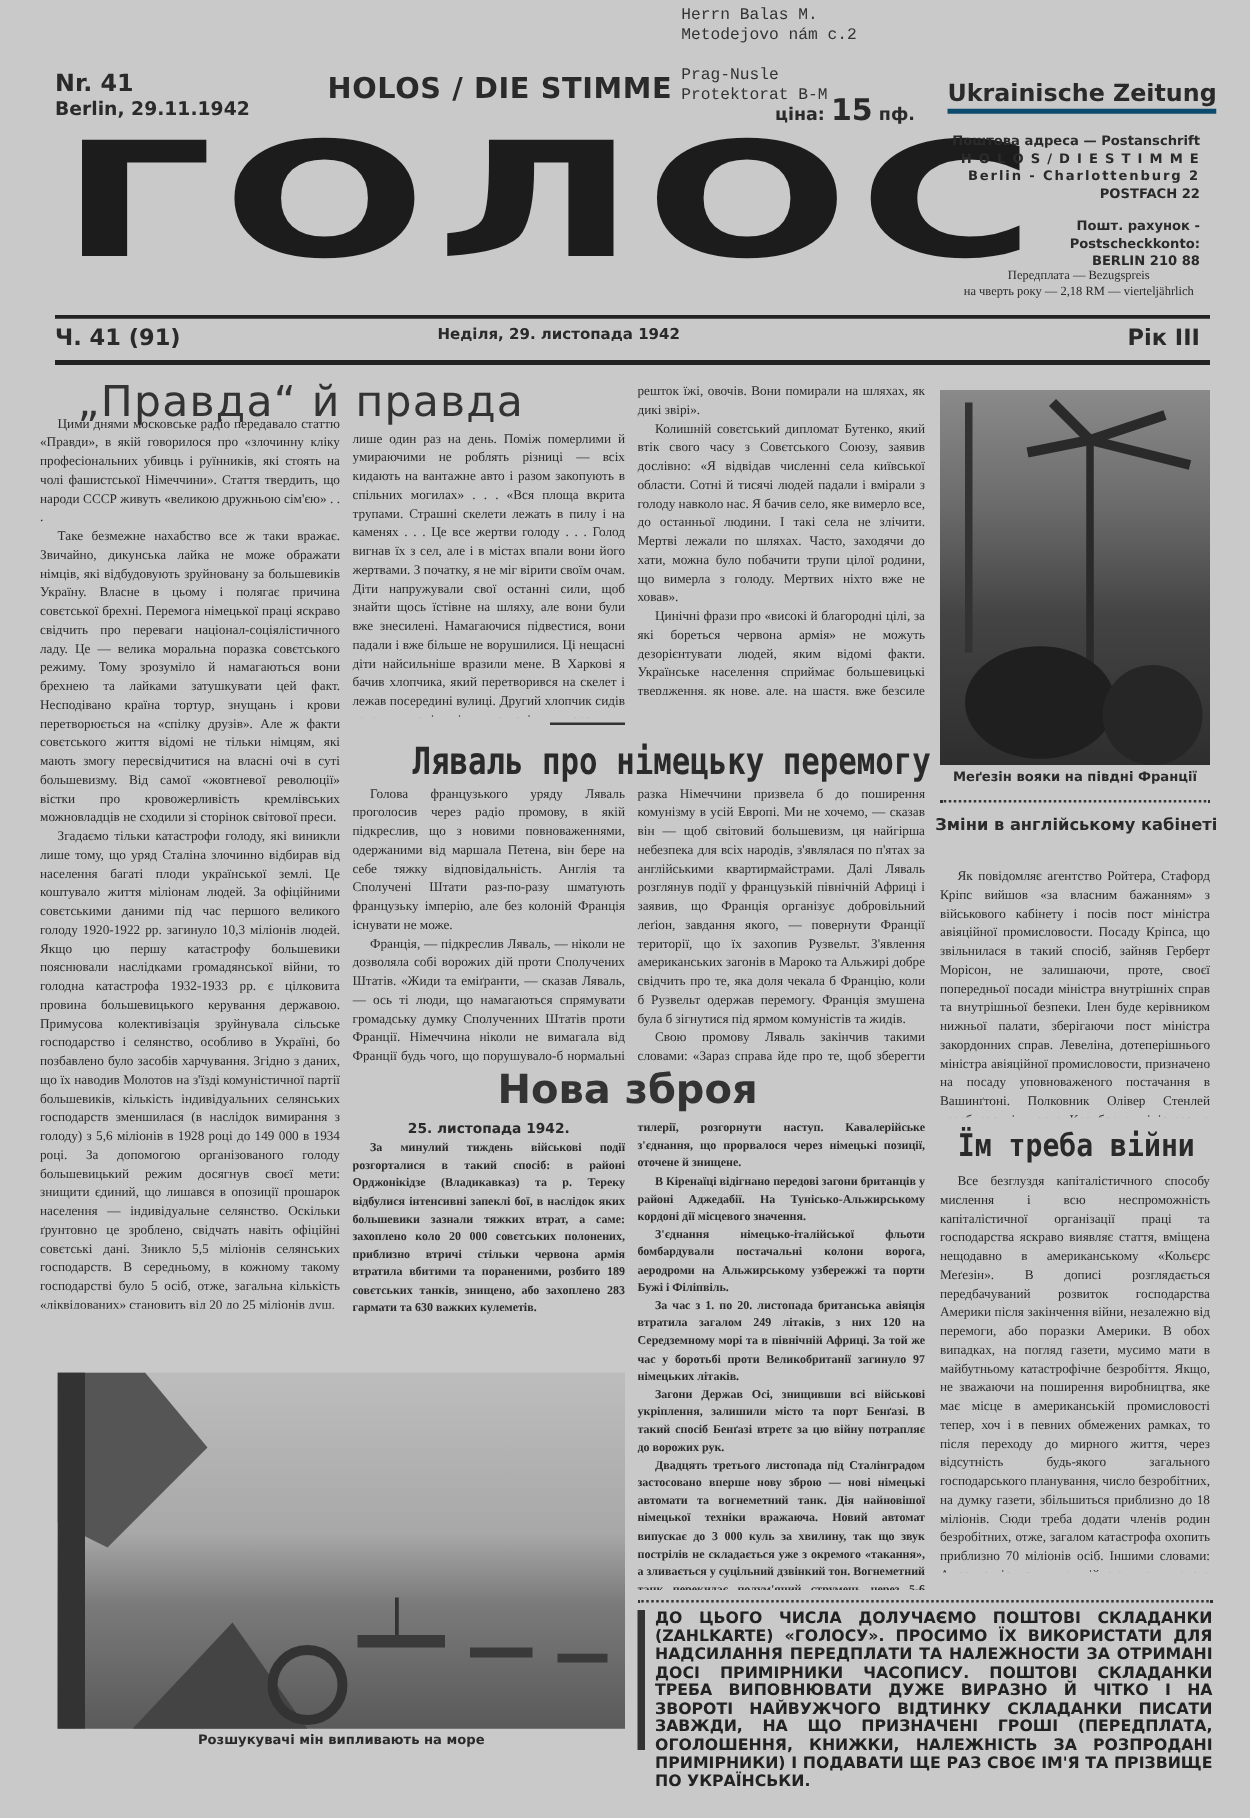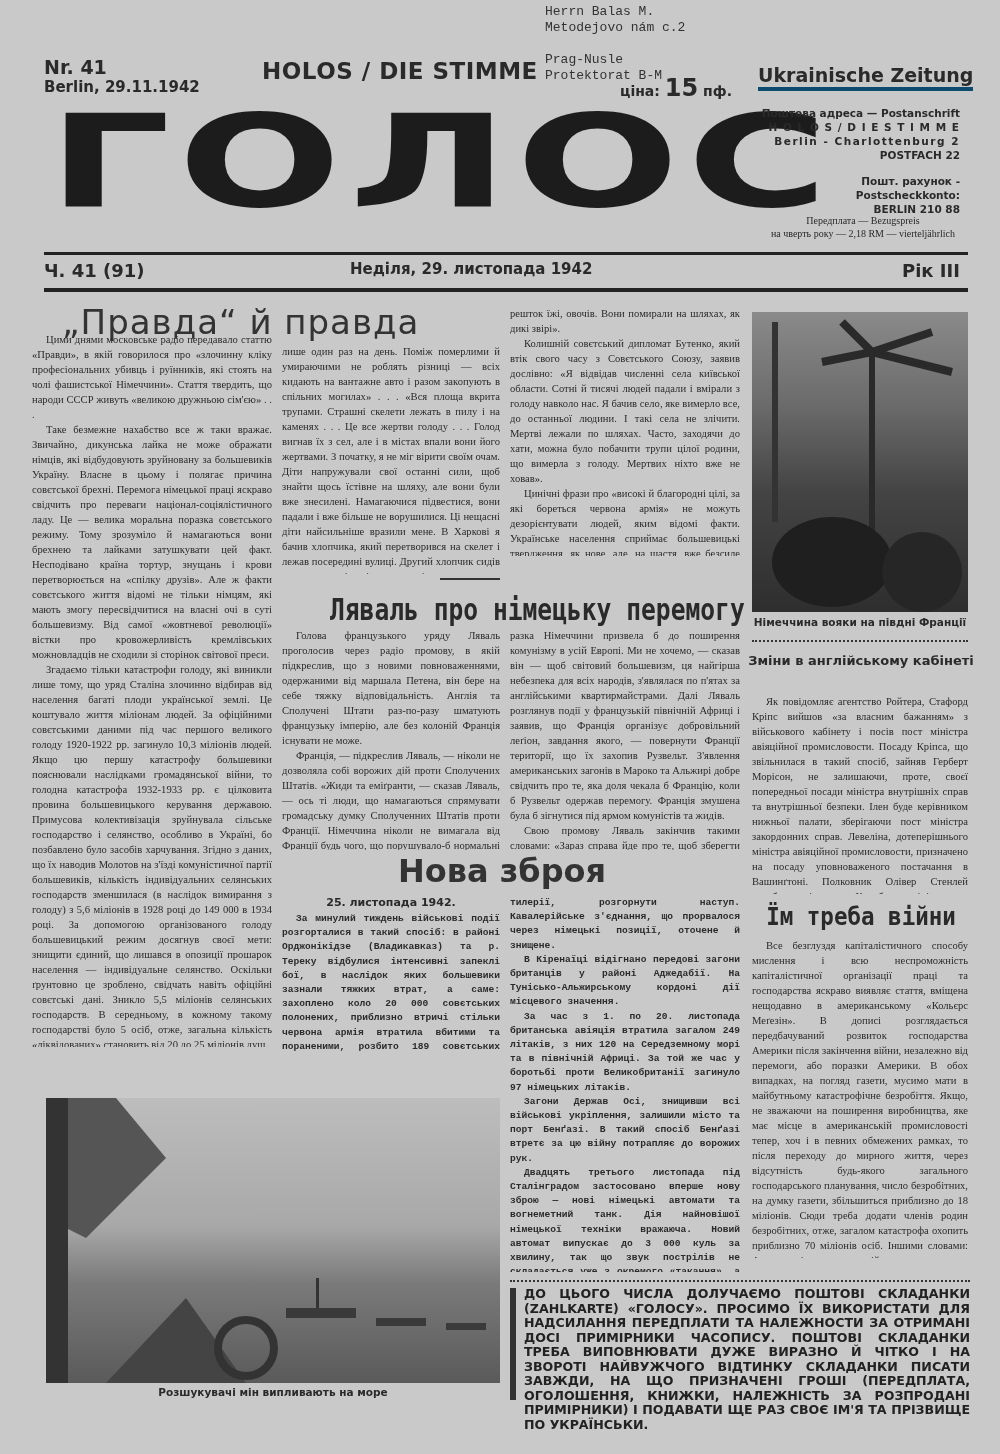--- a/index.html
+++ b/index.html
@@ -13,36 +13,36 @@
   .holos{left:262px;top:58px;font-size:23px;font-weight:bold;letter-spacing:0.5px;}
   .address{left:545px;top:4px;font-size:13px;line-height:16px;color:#333;white-space:pre;}
   .price{left:620px;top:74px;font-size:14px;font-weight:bold;}
   .price b{font-size:24px;}
   .ukr{left:758px;top:64px;font-size:19px;font-weight:bold;border-bottom:4px solid #0c4a6e;padding-bottom:1px;}
   .masthead{left:48px;top:98px;font-size:150px;line-height:150px;font-weight:bold;letter-spacing:6px;transform:scaleX(1.28) scaleY(0.85);transform-origin:left top;font-family:"DejaVu Sans",sans-serif;color:#1c1c1c;}
   .postinfo{left:758px;top:106px;width:202px;font-size:10.5px;font-weight:bold;line-height:14px;text-align:right;}
   .subinfo{left:758px;top:214px;width:210px;font-size:10px;line-height:13px;text-align:center;}
   .rule{background:#222;height:3px;}
   .issue{left:44px;top:260px;font-size:18px;font-weight:bold;}
-  .sunday{left:350px;top:260px;font-size:15px;font-weight:bold;}
+  .sunday{left:350px;top:260px;font-size:12px;font-weight:bold;}
   .year{left:902px;top:260px;font-size:18px;font-weight:bold;}
   .col{font-size:10.6px;line-height:15px;text-align:justify;color:#2b2b2b;}
   .col p{margin:0;text-indent:14px;}
   .h-pravda{left:62px;top:302px;font-size:34px;font-family:"DejaVu Sans",sans-serif;color:#333;letter-spacing:1px;}
   .h-laval{left:330px;top:592px;font-size:30px;font-weight:bold;font-family:"DejaVu Sans Mono",monospace;transform:scaleX(0.82);transform-origin:left top;letter-spacing:0px;color:#2a2a2a;}
   .h-zbroia{left:398px;top:852px;font-size:32px;font-weight:bold;font-family:"DejaVu Sans",sans-serif;color:#333;}
   .h-zminy{left:746px;top:650px;width:230px;text-align:center;font-size:13px;font-weight:bold;font-family:"DejaVu Sans",sans-serif;line-height:21px;}
   .h-vijny{left:746px;top:902px;width:230px;text-align:center;font-size:25px;font-weight:bold;font-family:"DejaVu Sans Mono",monospace;transform:scaleX(0.9);}
   .photo{background:#555;}
   .caption{font-size:10.5px;font-weight:bold;font-family:"DejaVu Sans",sans-serif;text-align:center;}
   .wavy{height:3px;border-top:2px dotted #333;}
   .notice{left:506px;top:1287px;width:464px;font-size:12.6px;line-height:14.5px;font-weight:bold;text-align:justify;font-family:"DejaVu Sans",sans-serif;color:#222;text-transform:uppercase;}
   .notice-bar{left:510px;top:1288px;width:6px;height:112px;background:#333;}
   .subdate{font-weight:bold;text-align:center;font-family:"DejaVu Sans",sans-serif;}
-  .news{font-family:Liberation Mono, monospace;font-weight:bold;font-size:9.6px;line-height:14.2px;}
+  .news{font-family:Liberation Serif, serif;font-weight:bold;font-size:9.6px;line-height:14.2px;}
 </style>
 </head>
 <body>
 
 <div class="abs nr sans">Nr. 41</div>
 <div class="abs dateline sans">Berlin, 29.11.1942</div>
 <div class="abs holos sans">HOLOS / DIE STIMME</div>
 <div class="abs address mono">Herrn Balas M.
 Metodejovo nám c.2
 
@@ -96,21 +96,21 @@
 
 <div class="abs photo" style="left:752px;top:312px;width:216px;height:300px;background:linear-gradient(180deg,#8a8a8a 0%,#6c6c6c 30%,#444 60%,#2e2e2e 100%);">
   <svg width="216" height="300">
     <rect x="20" y="10" width="6" height="200" fill="#333"></rect>
     <path d="M120 40 L180 20 M120 40 L200 60 M120 40 L90 10 M120 40 L70 50" stroke="#2a2a2a" stroke-width="8"></path>
     <rect x="117" y="40" width="6" height="180" fill="#2a2a2a"></rect>
     <ellipse cx="80" cy="250" rx="60" ry="45" fill="#1f1f1f"></ellipse>
     <ellipse cx="170" cy="260" rx="40" ry="40" fill="#262626"></ellipse>
   </svg>
 </div>
-<div class="abs caption" style="left:752px;top:616px;width:216px;">Німеччина вояки на півдні Франції</div>
+<div class="abs caption" style="left:752px;top:616px;width:216px;">Меґезін вояки на півдні Франції</div>
 <div class="abs wavy" style="left:752px;top:640px;width:216px;"></div>
 
 <div class="abs h-zminy">Зміни в англійському кабінеті</div>
 <div class="abs col serif" style="left:752px;top:694px;width:216px;height:200px;overflow:hidden;">
   <p>Як повідомляє агентство Ройтера, Стафорд Кріпс вийшов «за власним бажанням» з військового кабінету і посів пост міністра авіяційної промисловости. Посаду Кріпса, що звільнилася в такий спосіб, зайняв Герберт Морісон, не залишаючи, проте, своєї попередньої посади міністра внутрішніх справ та внутрішньої безпеки. Ілен буде керівником нижньої палати, зберігаючи пост міністра закордонних справ. Левеліна, дотеперішнього міністра авіяційної промисловости, призначено на посаду уповноваженого постачання в Вашинґтоні. Полковник Олівер Стенлей перебирає від лорда Кренборна міністерство колоній. Лорд Кренборн одержує пост лорда-охоронця печатки без посади в військовому кабінеті та зберігає пост голови верхньої палати.</p>
 </div>
 
 <div class="abs h-vijny">Їм треба війни</div>
 <div class="abs col serif" style="left:752px;top:938px;width:216px;height:320px;overflow:hidden;">
   <p>Все безглуздя капіталістичного способу мислення і всю неспроможність капіталістичної організації праці та господарства яскраво виявляє стаття, вміщена нещодавно в американському «Кольєрс Меґезін». В дописі розглядається передбачуваний розвиток господарства Америки після закінчення війни, незалежно від перемоги, або поразки Америки. В обох випадках, на погляд газети, мусимо мати в майбутньому катастрофічне безробіття. Якщо, не зважаючи на поширення виробництва, яке має місце в американській промисловості тепер, хоч і в певних обмежених рамках, то після переходу до мирного життя, через відсутність будь-якого загального господарського планування, число безробітних, на думку газети, збільшиться приблизно до 18 міліонів. Сюди треба додати членів родин безробітних, отже, загалом катастрофа охопить приблизно 70 міліонів осіб. Іншими словами: Америка існує лише війною, до мирного господарювання вона вже організаційно неспроможна. «Фелькішер Беобахтер», відкіля ми запозичуємо наведені числа, запитує: «чи не закидали ми не раз Рузвельтові, що війна для нього є лише втеча від розв'язання проблем безробіття та господарського стану Сполучених Штатів? Нині ми одержуємо підтвердження цього з американських вуст!»</p>
@@ -129,20 +129,21 @@
 
 <div class="abs h-zbroia">Нова зброя</div>
 <div class="abs subdate" style="left:282px;top:896px;width:218px;font-size:11px;">25. листопада 1942.</div>
 <div class="abs col news" style="left:282px;top:912px;width:218px;height:140px;overflow:hidden;">
   <p>За минулий тиждень військові події розгорталися в такий спосіб: в районі Орджонікідзе (Владикавказ) та р. Тереку відбулися інтенсивні запеклі бої, в наслідок яких большевики зазнали тяжких втрат, а саме: захоплено коло 20 000 совєтських полонених, приблизно втричі стільки червона армія втратила вбитими та пораненими, розбито 189 совєтських танків, знищено, або захоплено 283 гармати та 630 важких кулеметів.</p>
 
 </div>
 <div class="abs col news" style="left:510px;top:896px;width:230px;height:376px;overflow:hidden;">
   <p style="text-indent:0">тилерії, розгорнути наступ. Кавалерійське з'єднання, що прорвалося через німецькі позиції, оточене й знищене.</p>
   <p>В Кіренаїці відігнано передові загони британців у районі Аджедабії. На Тунісько-Альжирському кордоні дії місцевого значення.</p>
+  <p>З'єднання німецько-італійської фльоти бомбардували постачальні колони ворога, аеродроми на Альжирському узбережжі та порти Бужі і Філіпвіль.</p>
   <p>За час з 1. по 20. листопада британська авіяція втратила загалом 249 літаків, з них 120 на Середземному морі та в північній Африці. За той же час у боротьбі проти Великобританії загинуло 97 німецьких літаків.</p>
   <p>Загони Держав Осі, знищивши всі військові укріплення, залишили місто та порт Бенґазі. В такий спосіб Бенґазі втретє за цю війну потрапляє до ворожих рук.</p>
   <p>Двадцять третього листопада під Сталінградом застосовано вперше нову зброю — нові німецькі автомати та вогнеметний танк. Дія найновішої німецької техніки вражаюча. Новий автомат випускає до 3 000 куль за хвилину, так що звук пострілів не складається уже з окремого «такання», а зливається у суцільний дзвінкий тон. Вогнеметний танк перекидає полум'яний струмень через 5-6 поверхові будівлі і має апарат, за допомогою якого на протязі кількох секунд створює димову завісу.</p>
 </div>
 
 <div class="abs photo" style="left:46px;top:1098px;width:454px;height:285px;background:linear-gradient(180deg,#bdbdbd 0%,#a8a8a8 45%,#7a7a7a 65%,#5a5a5a 100%);">
   <svg width="454" height="285">
     <path d="M0 0 L70 0 L120 60 L40 140 L0 120 Z" fill="#555"></path>
     <rect x="0" y="0" width="22" height="285" fill="#333"></rect>
     <rect x="240" y="210" width="70" height="10" fill="#3a3a3a"></rect>

